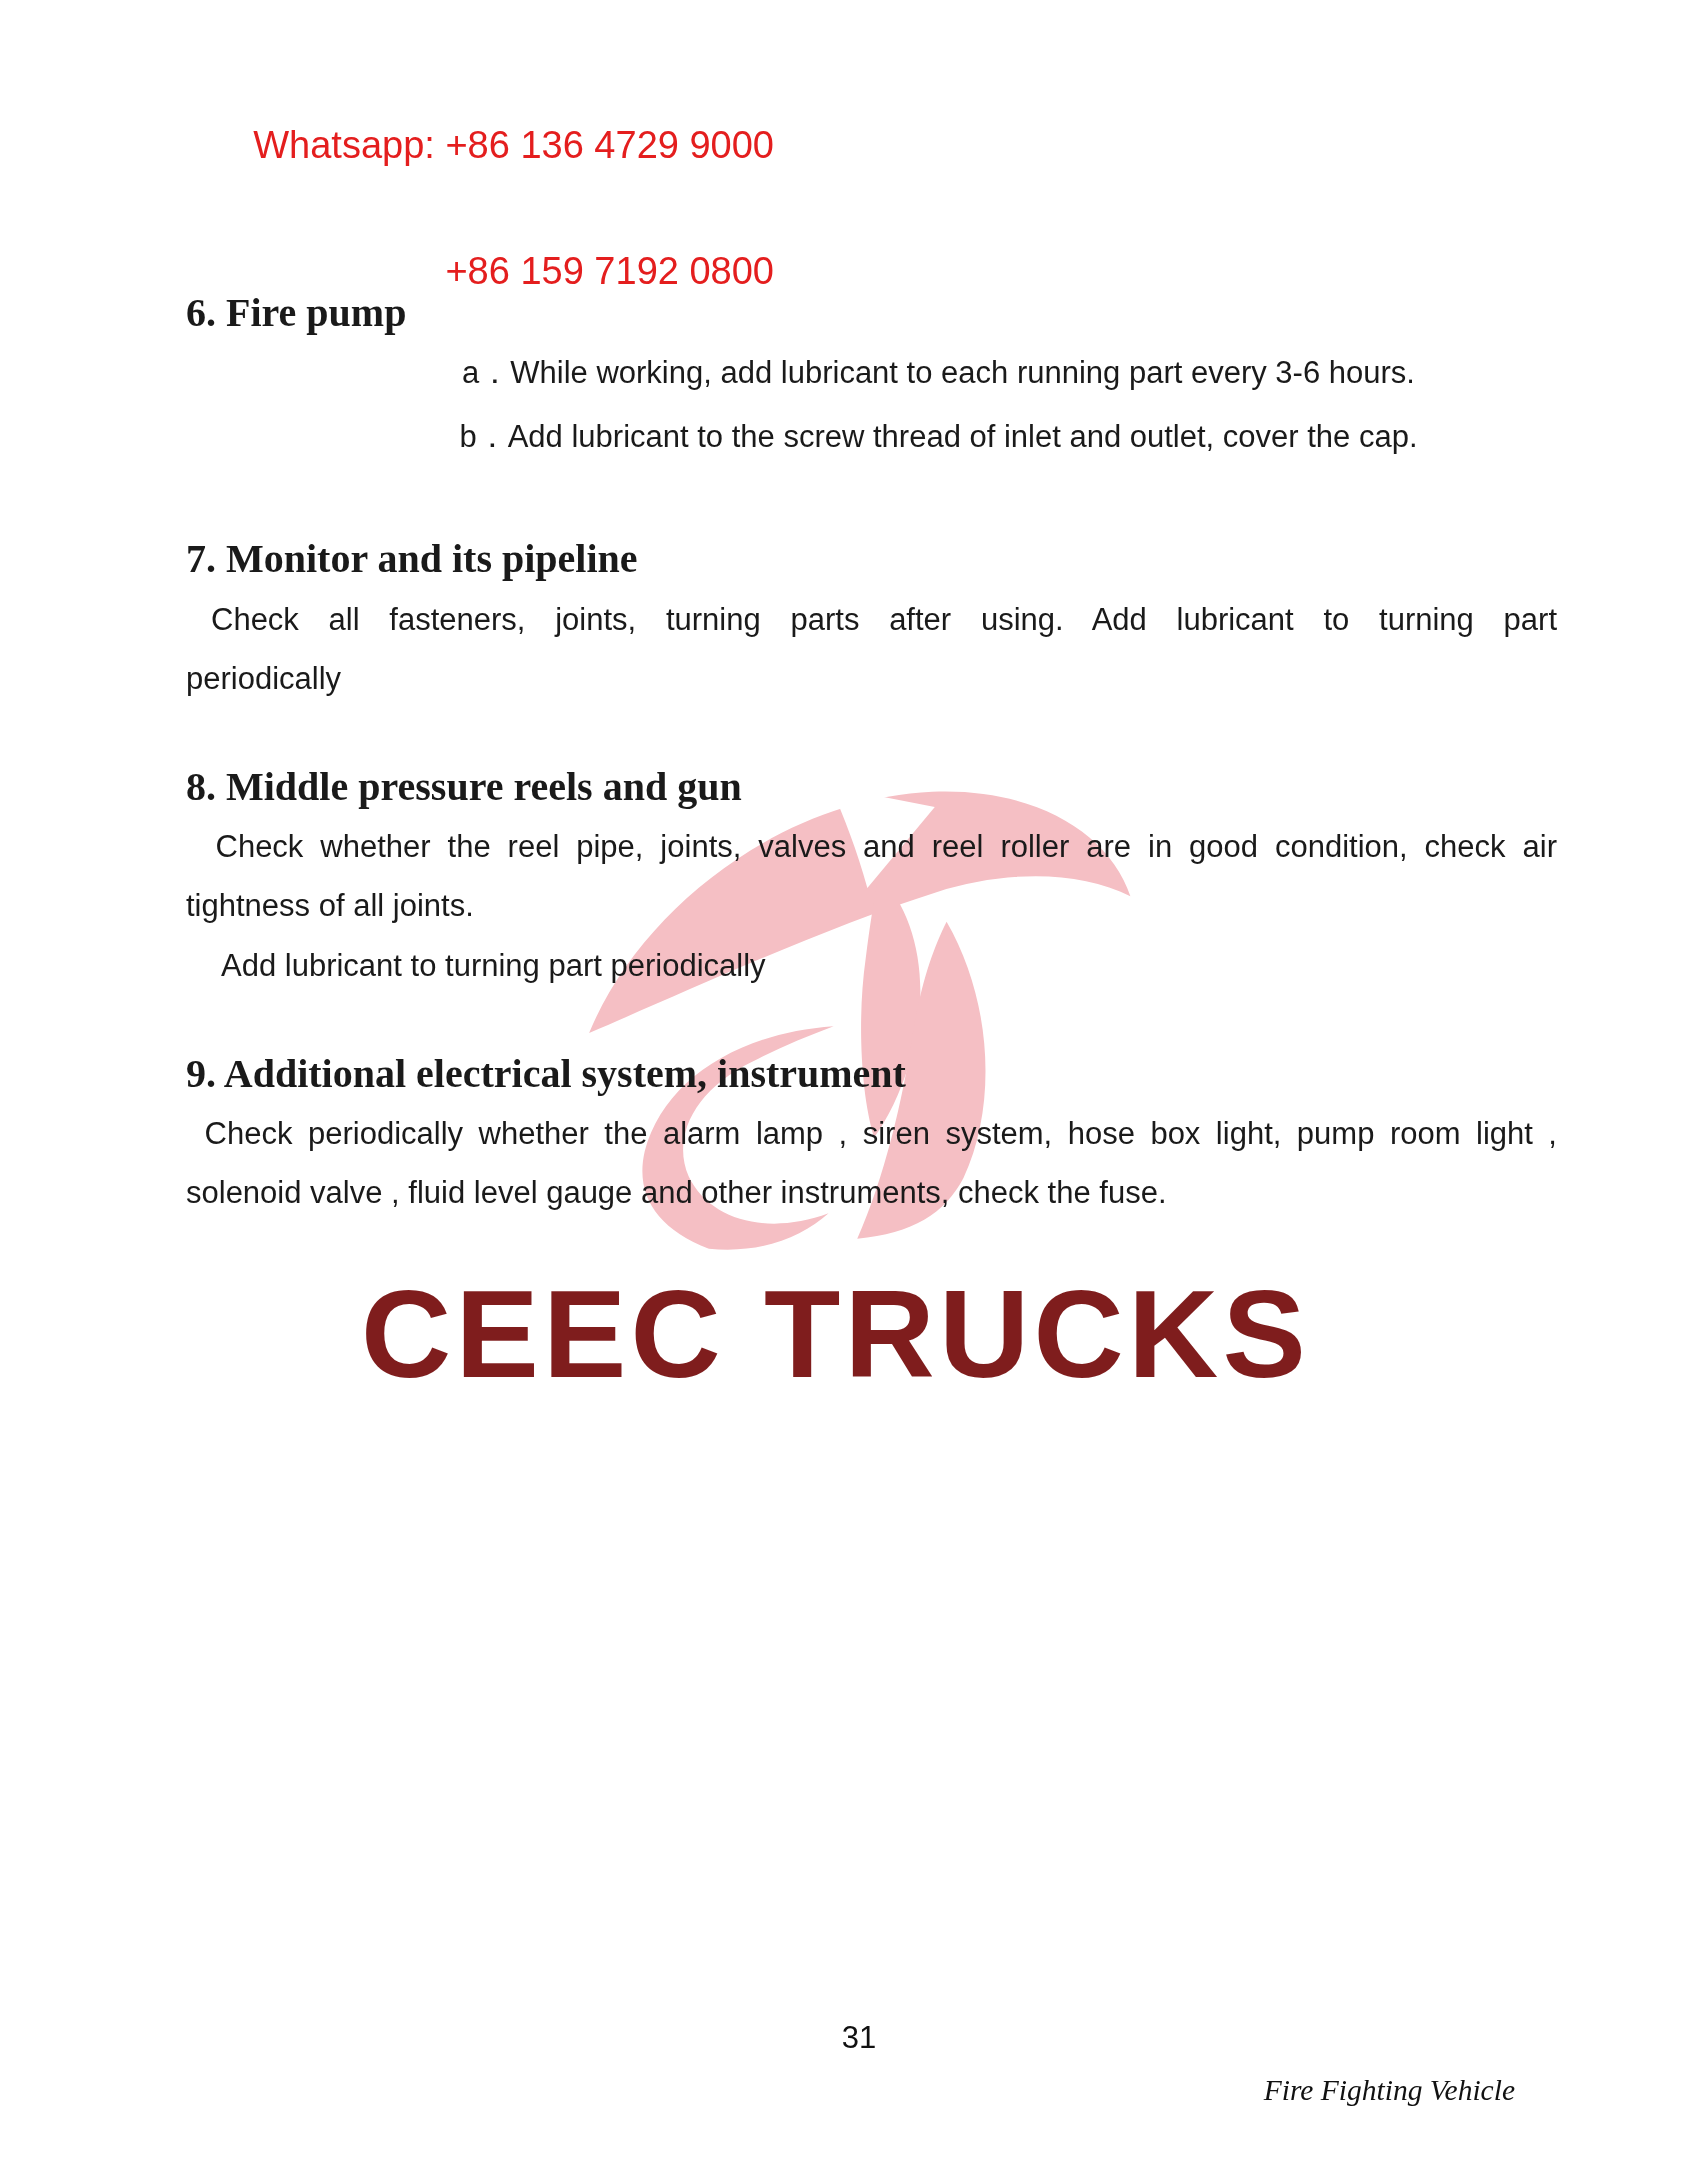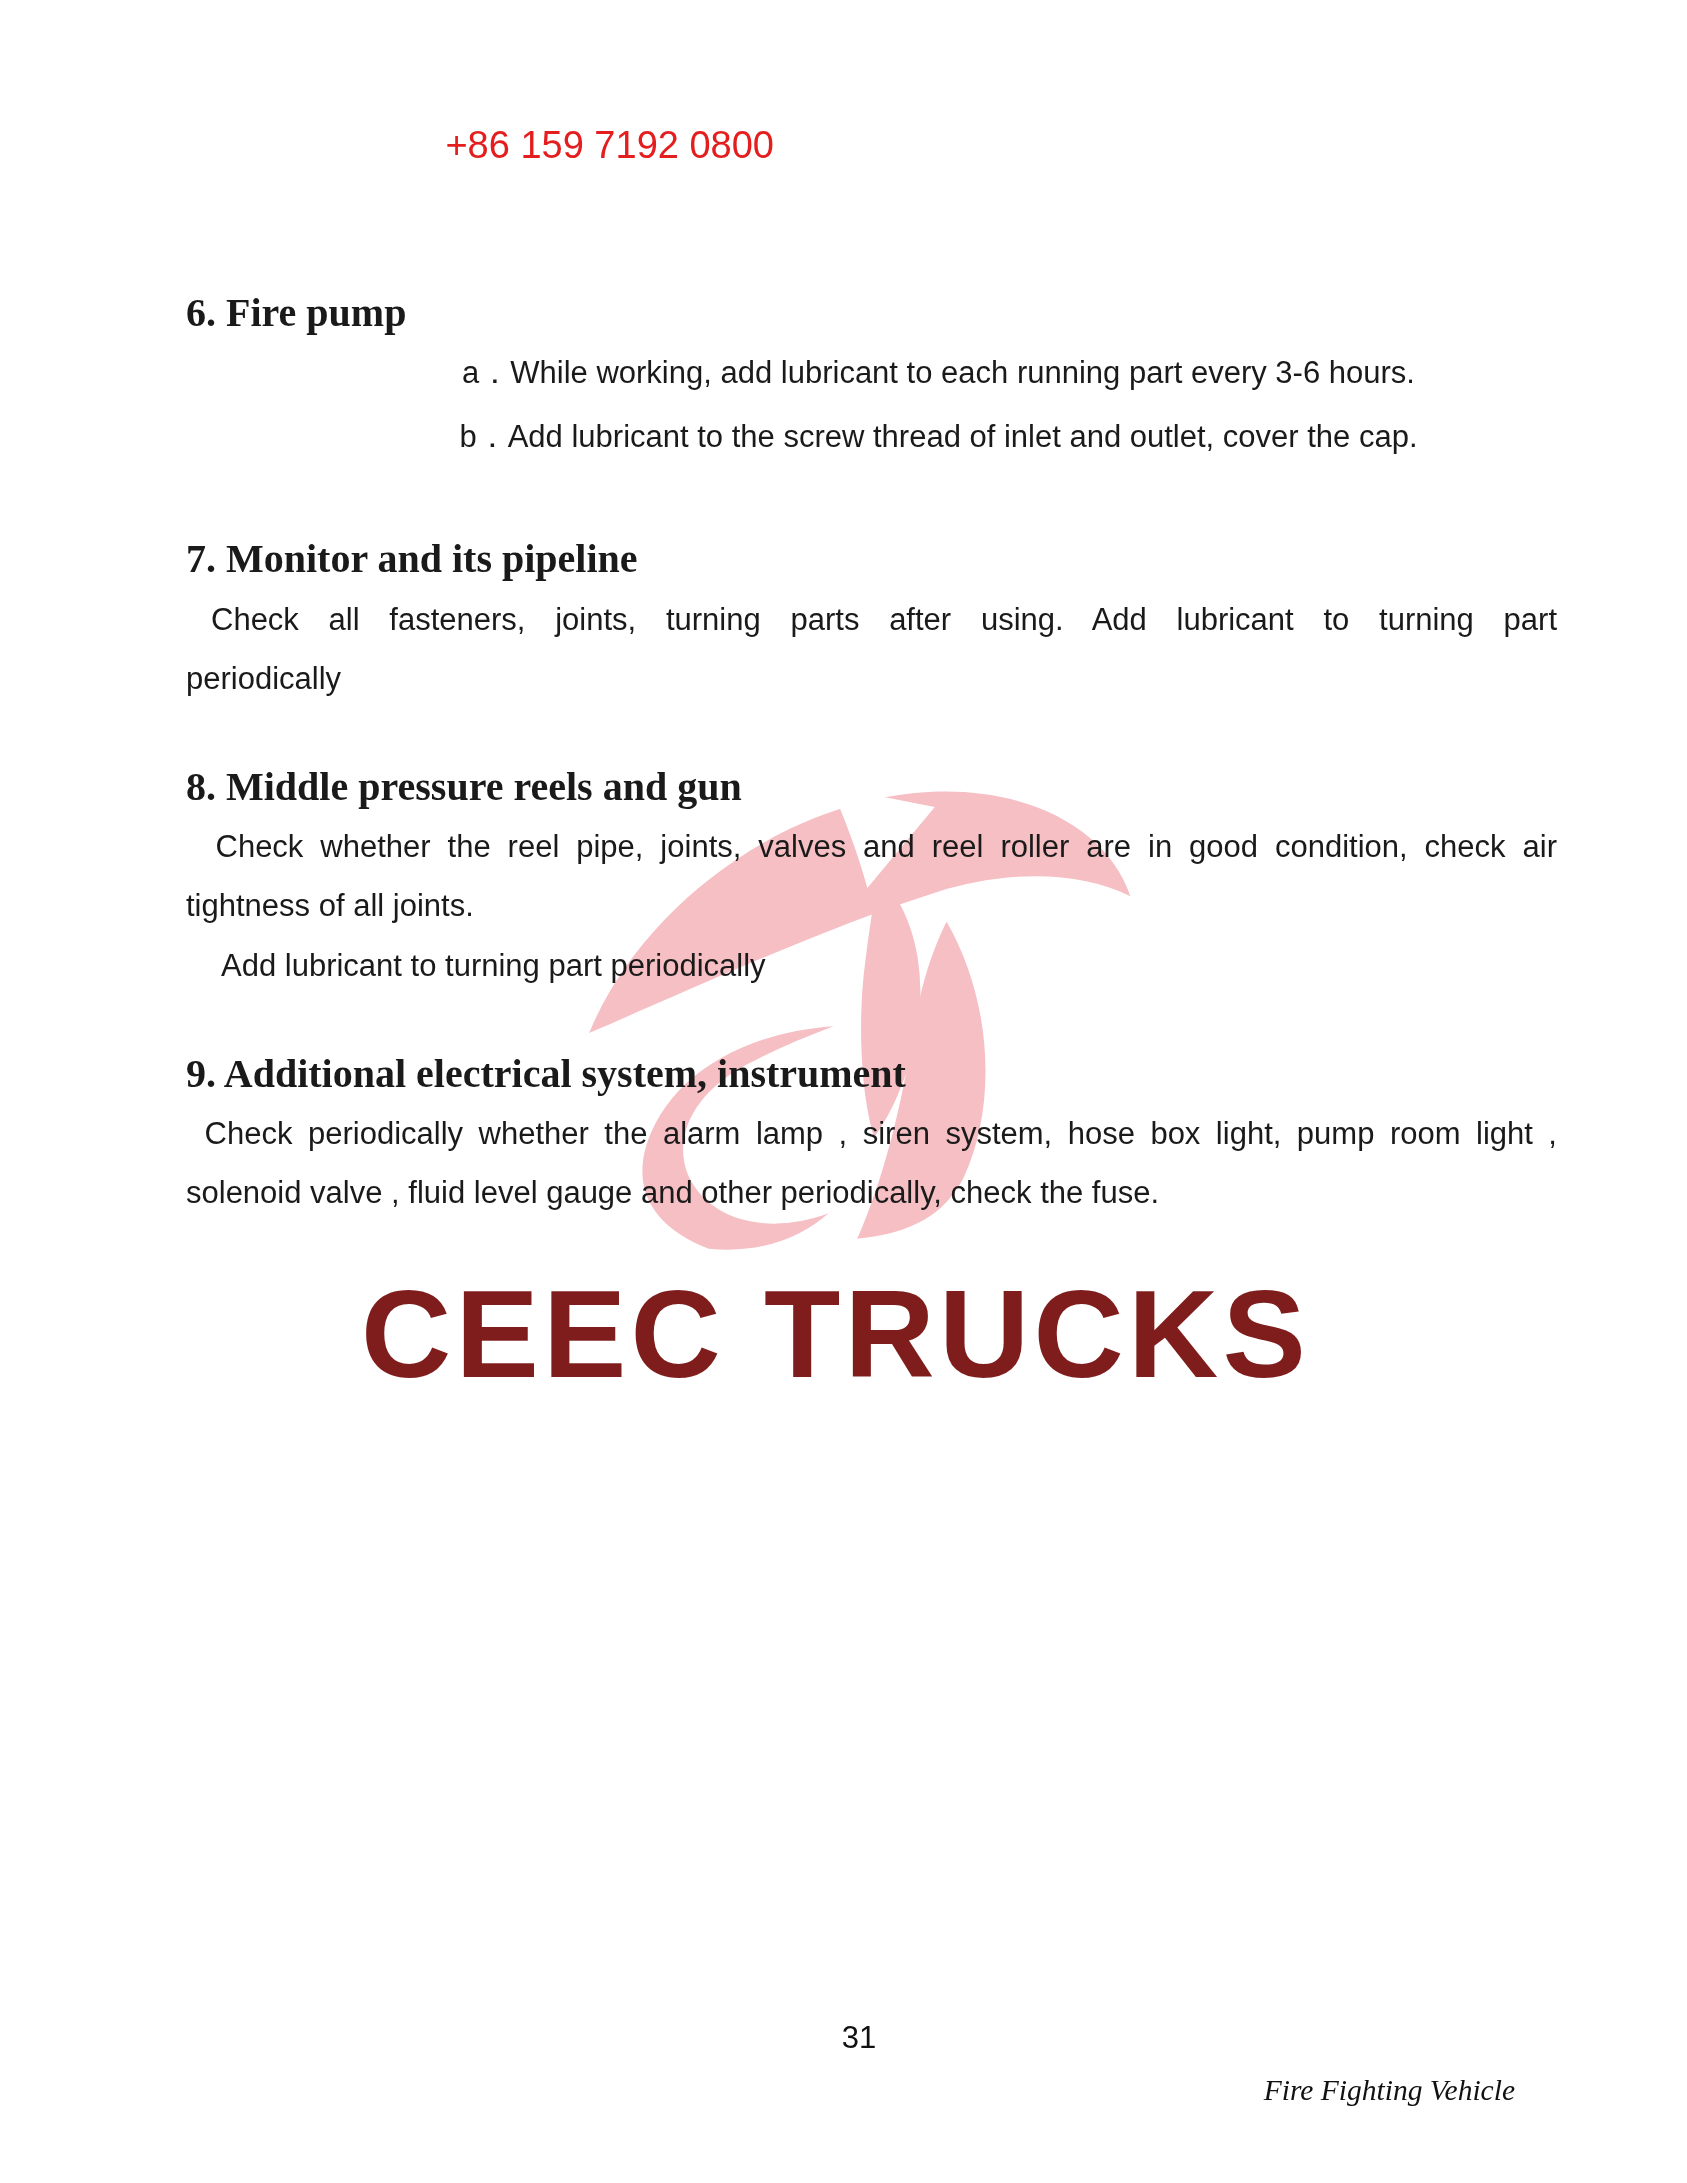--- a/index.html
+++ b/index.html
@@ -81,39 +81,40 @@
     </g>
 
     <path fill="#ffffff" d="M 295 8 L 418 32 L 338 128 C 326 84 310 44 295 8 Z"></path>
   </svg>
 
   <div class="brand-wm">CEEC TRUCKS</div>
 
   <div class="content">
 
     <div class="hdr hdr-left">
+      <div>Whatsapp: +86 136 4729 9000</div>
       <div>+86 159 7192 0800</div>
     </div>
     <div class="hdr hdr-right">
     </div>
 
     <div class="tblock heading" style="top:294px">6. Fire pump</div>
     <div class="tblock listitem" style="top:354px">a．While working, add lubricant to each running part every 3-6 hours.</div>
     <div class="tblock listitem" style="top:418px">b．Add lubricant to the screw thread of inlet and outlet, cover the cap.</div>
 
     <div class="tblock heading" style="top:540px">7. Monitor and its pipeline</div>
     <div class="tblock just ind30" style="top:601px">Check all fasteners, joints, turning parts after using. Add lubricant to turning part</div>
     <div class="tblock" style="top:660px">periodically</div>
 
     <div class="tblock heading" style="top:768px">8. Middle pressure reels and gun</div>
     <div class="tblock just ind35" style="top:828px">Check whether the reel pipe, joints, valves and reel roller are in good condition, check air</div>
     <div class="tblock" style="top:887px">tightness of all joints.</div>
     <div class="tblock ind42" style="top:947px">Add lubricant to turning part periodically</div>
 
     <div class="tblock heading" style="top:1055px">9. Additional electrical system, instrument</div>
     <div class="tblock just ind22" style="top:1115px">Check periodically whether the alarm lamp , siren system, hose box light, pump room light ,</div>
-    <div class="tblock" style="top:1174px">solenoid valve , fluid level gauge and other periodically, check the fuse.</div>
+    <div class="tblock" style="top:1174px">solenoid valve , fluid level gauge and other instruments, check the fuse.</div>
 
     <div class="pagenum">31</div>
     <div class="doc-title">Fire Fighting Vehicle</div>
   </div>
 </div>
 
 
 </body></html>

